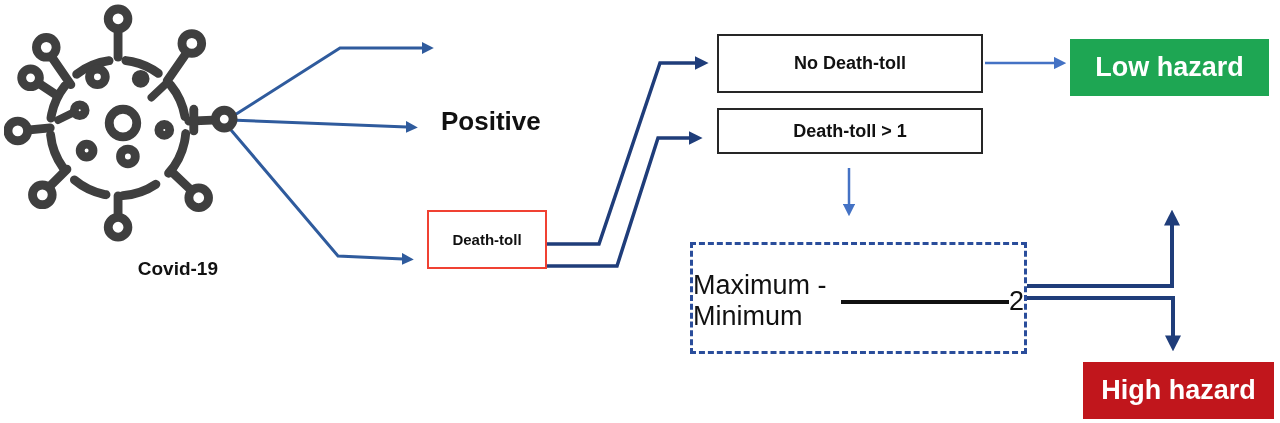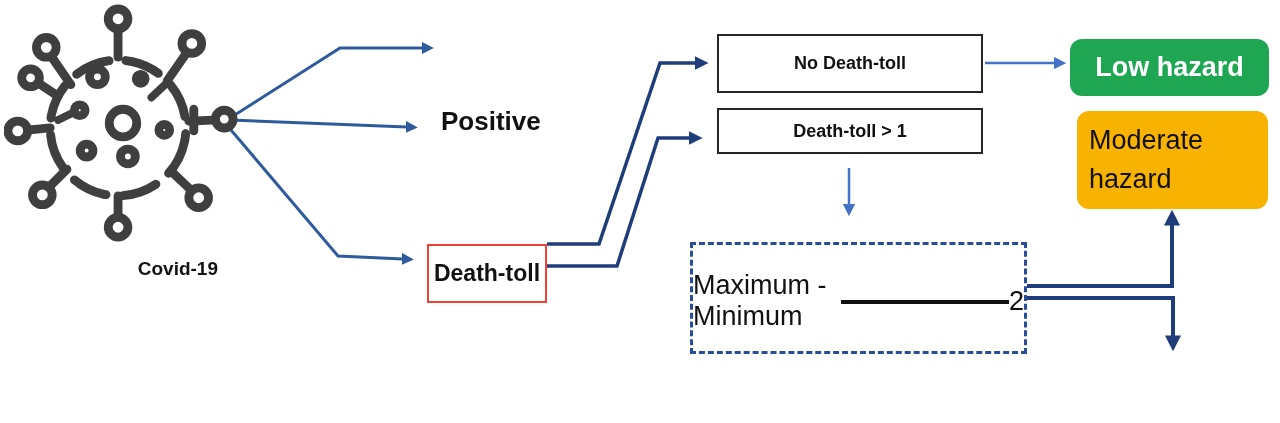--- a/index.html
+++ b/index.html
@@ -49,41 +49,40 @@
     position: absolute;
     display: flex;
     align-items: center;
     justify-content: center;
     text-align: center;
     box-sizing: border-box;
     z-index: 2;
     background: #ffffff;
   }
   #death-toll-box {
-    left: 427px; top: 244px; width: 120px; height: 59px;
+    left: 427px; top: 210px; width: 120px; height: 59px;
     border: 2px solid var(--death-toll-border-red, #f04132);
-    font-weight: 700; font-size: 23px; color: var(--text-black, #111);
+    font-weight: 700; font-size: 15px; color: var(--text-black, #111);
   }
   #no-death-box, #death-gt1-box {
     left: 717px; width: 266px;
     border: 2px solid var(--box-border-dark, #262626);
     font-weight: 700; font-size: 18px; color: var(--text-black, #111);
   }
   #no-death-box  { top: 34px;  height: 59px; }
   #death-gt1-box { top: 108px; height: 46px; }
 
   .hazard-box {
     position: absolute;
     display: flex;
     align-items: center;
     justify-content: center;
-    text-align: left;
+    text-align: right;
     box-sizing: border-box;
     z-index: 2;
-    border-radius: 12px;
   }
   #low-hazard-box {
     left: 1070px; top: 39px; width: 199px; height: 57px;
     background: var(--hazard-green, #1ea653);
     color: var(--text-white, #fff); font-weight: 700; font-size: 27px;
   }
   #moderate-hazard-box {
     left: 1077px; top: 111px; width: 191px; height: 98px;
     background: var(--hazard-amber, #f8b200);
     color: var(--text-black, #111); font-weight: 400; font-size: 27px;
@@ -217,18 +216,18 @@
   <div id="formula-box">
     <div id="formula-numerator">Maximum - Minimum</div>
     <div id="fraction-bar"></div>
     <div id="formula-denominator">2</div>
   </div>
 
   <div id="low-hazard-box" class="hazard-box">
     <span>Low hazard</span>
   </div>
 
-  <div id="moderate-hazard-box" class="hazard-box">
-    <span>Moderate hazard</span>
-  </div>
-
+
+  <div id="high-hazard-box" class="hazard-box">
+    <span>High hazard</span>
+  </div>
 
 </div>
 
 </body></html>

